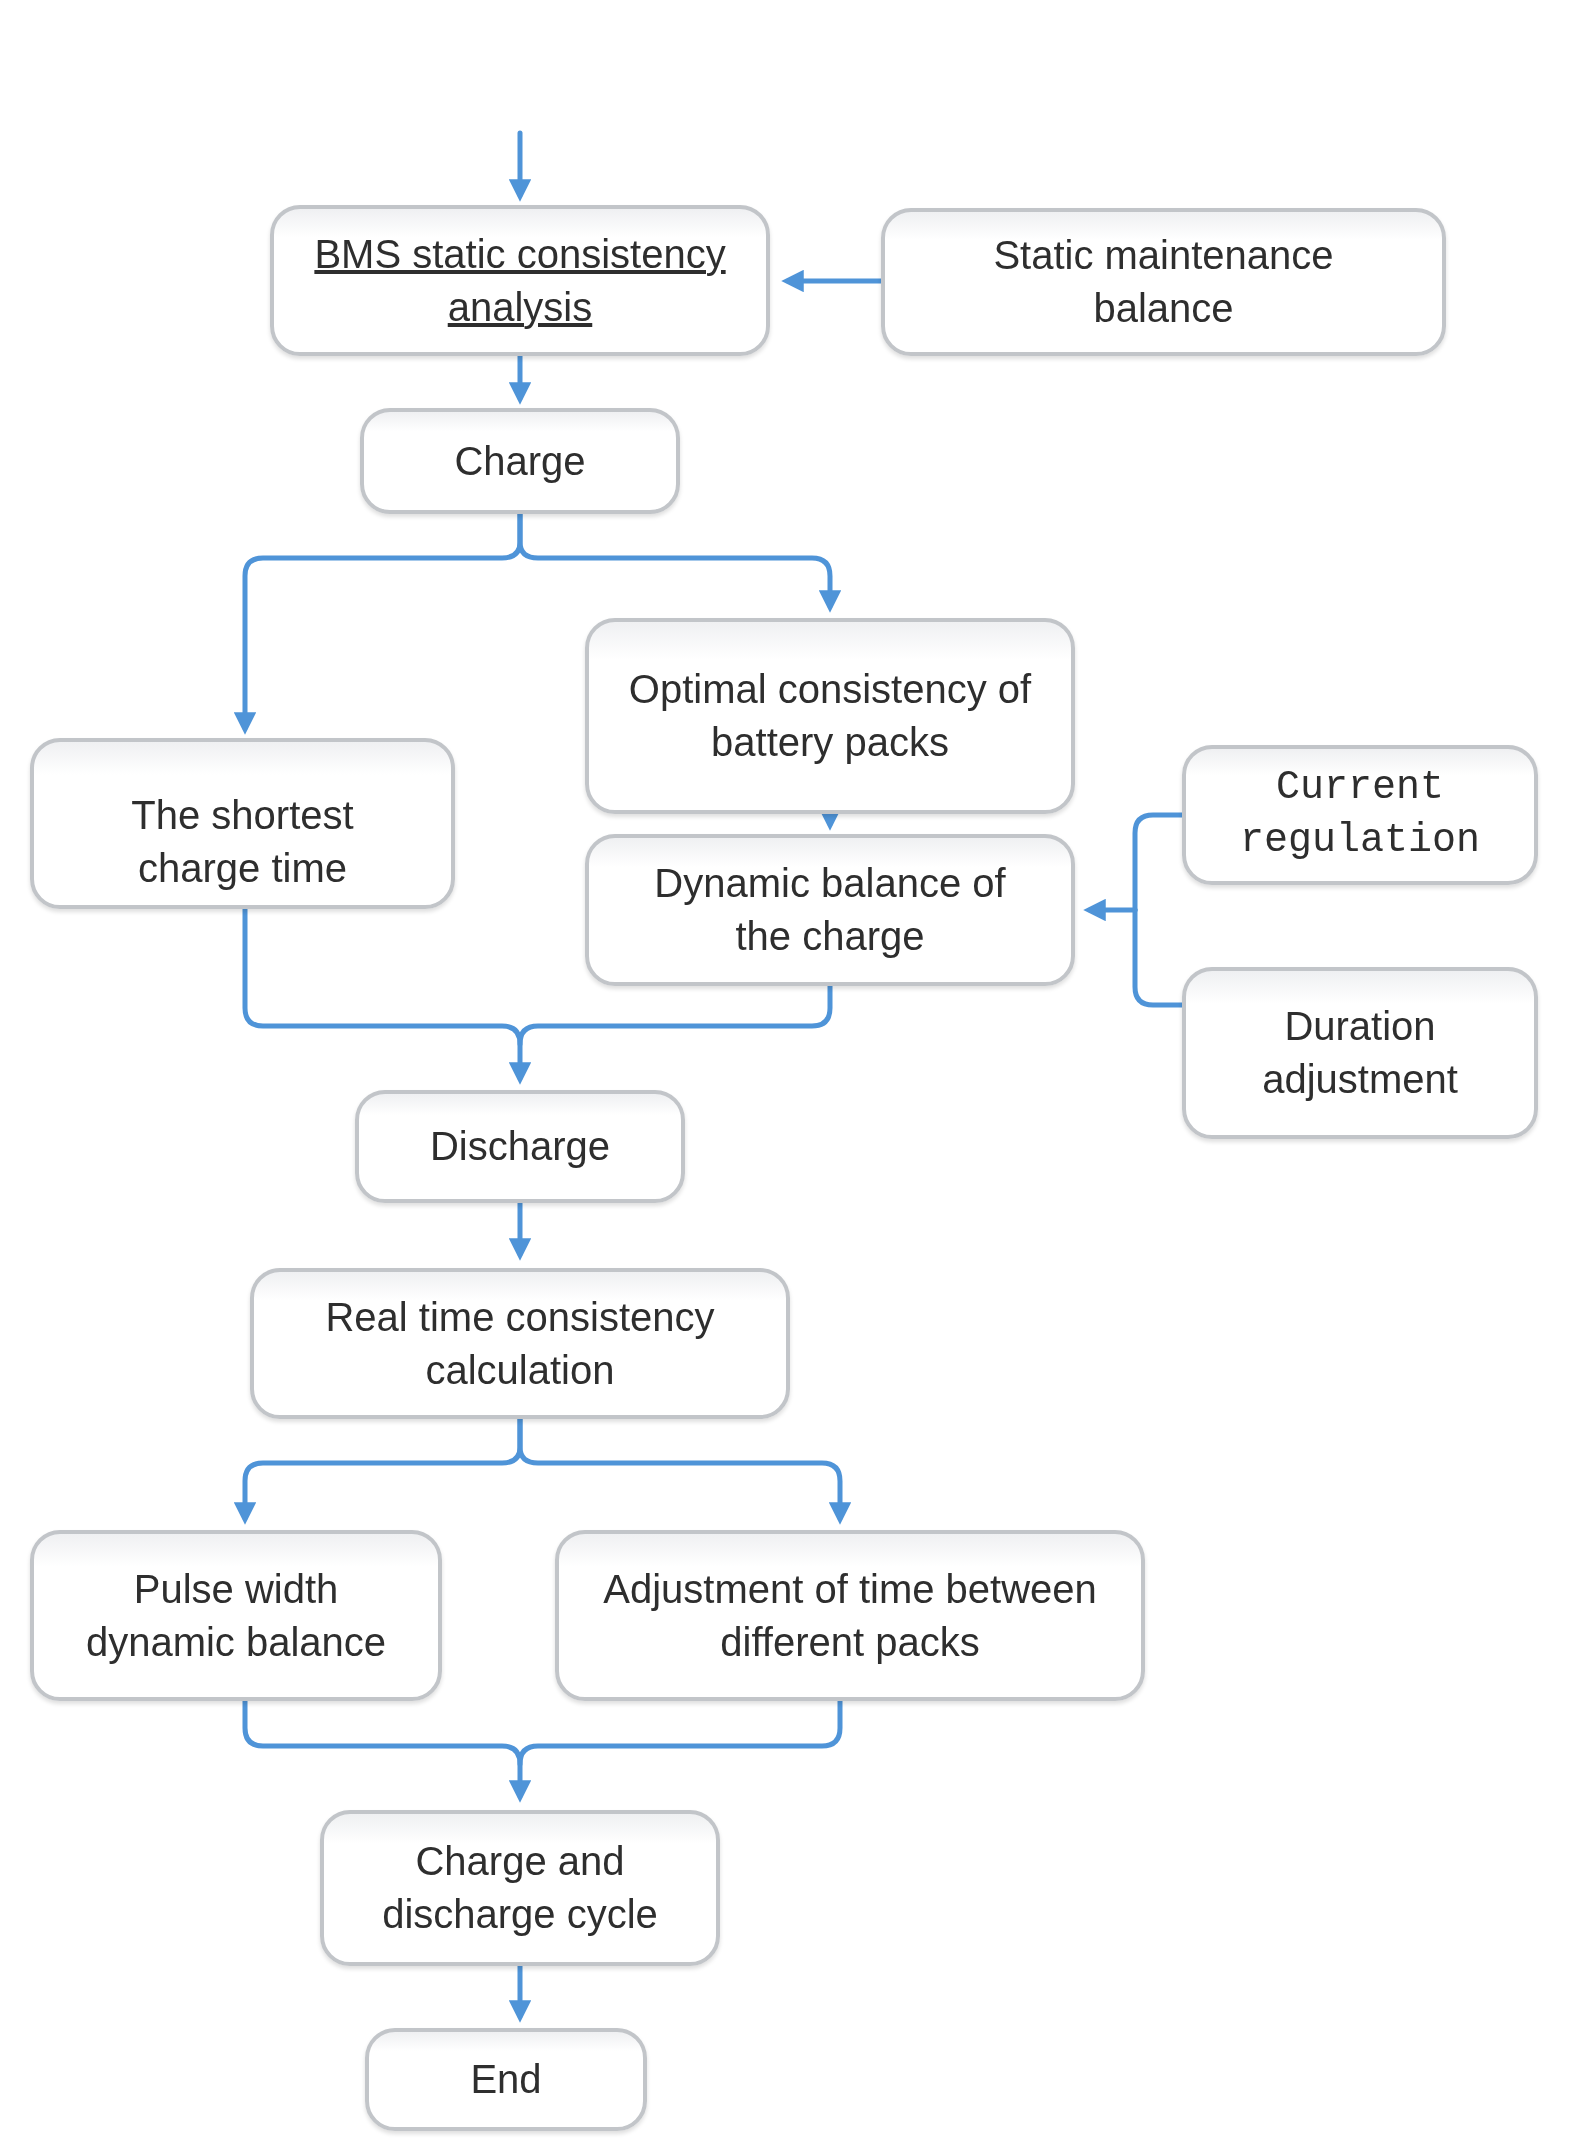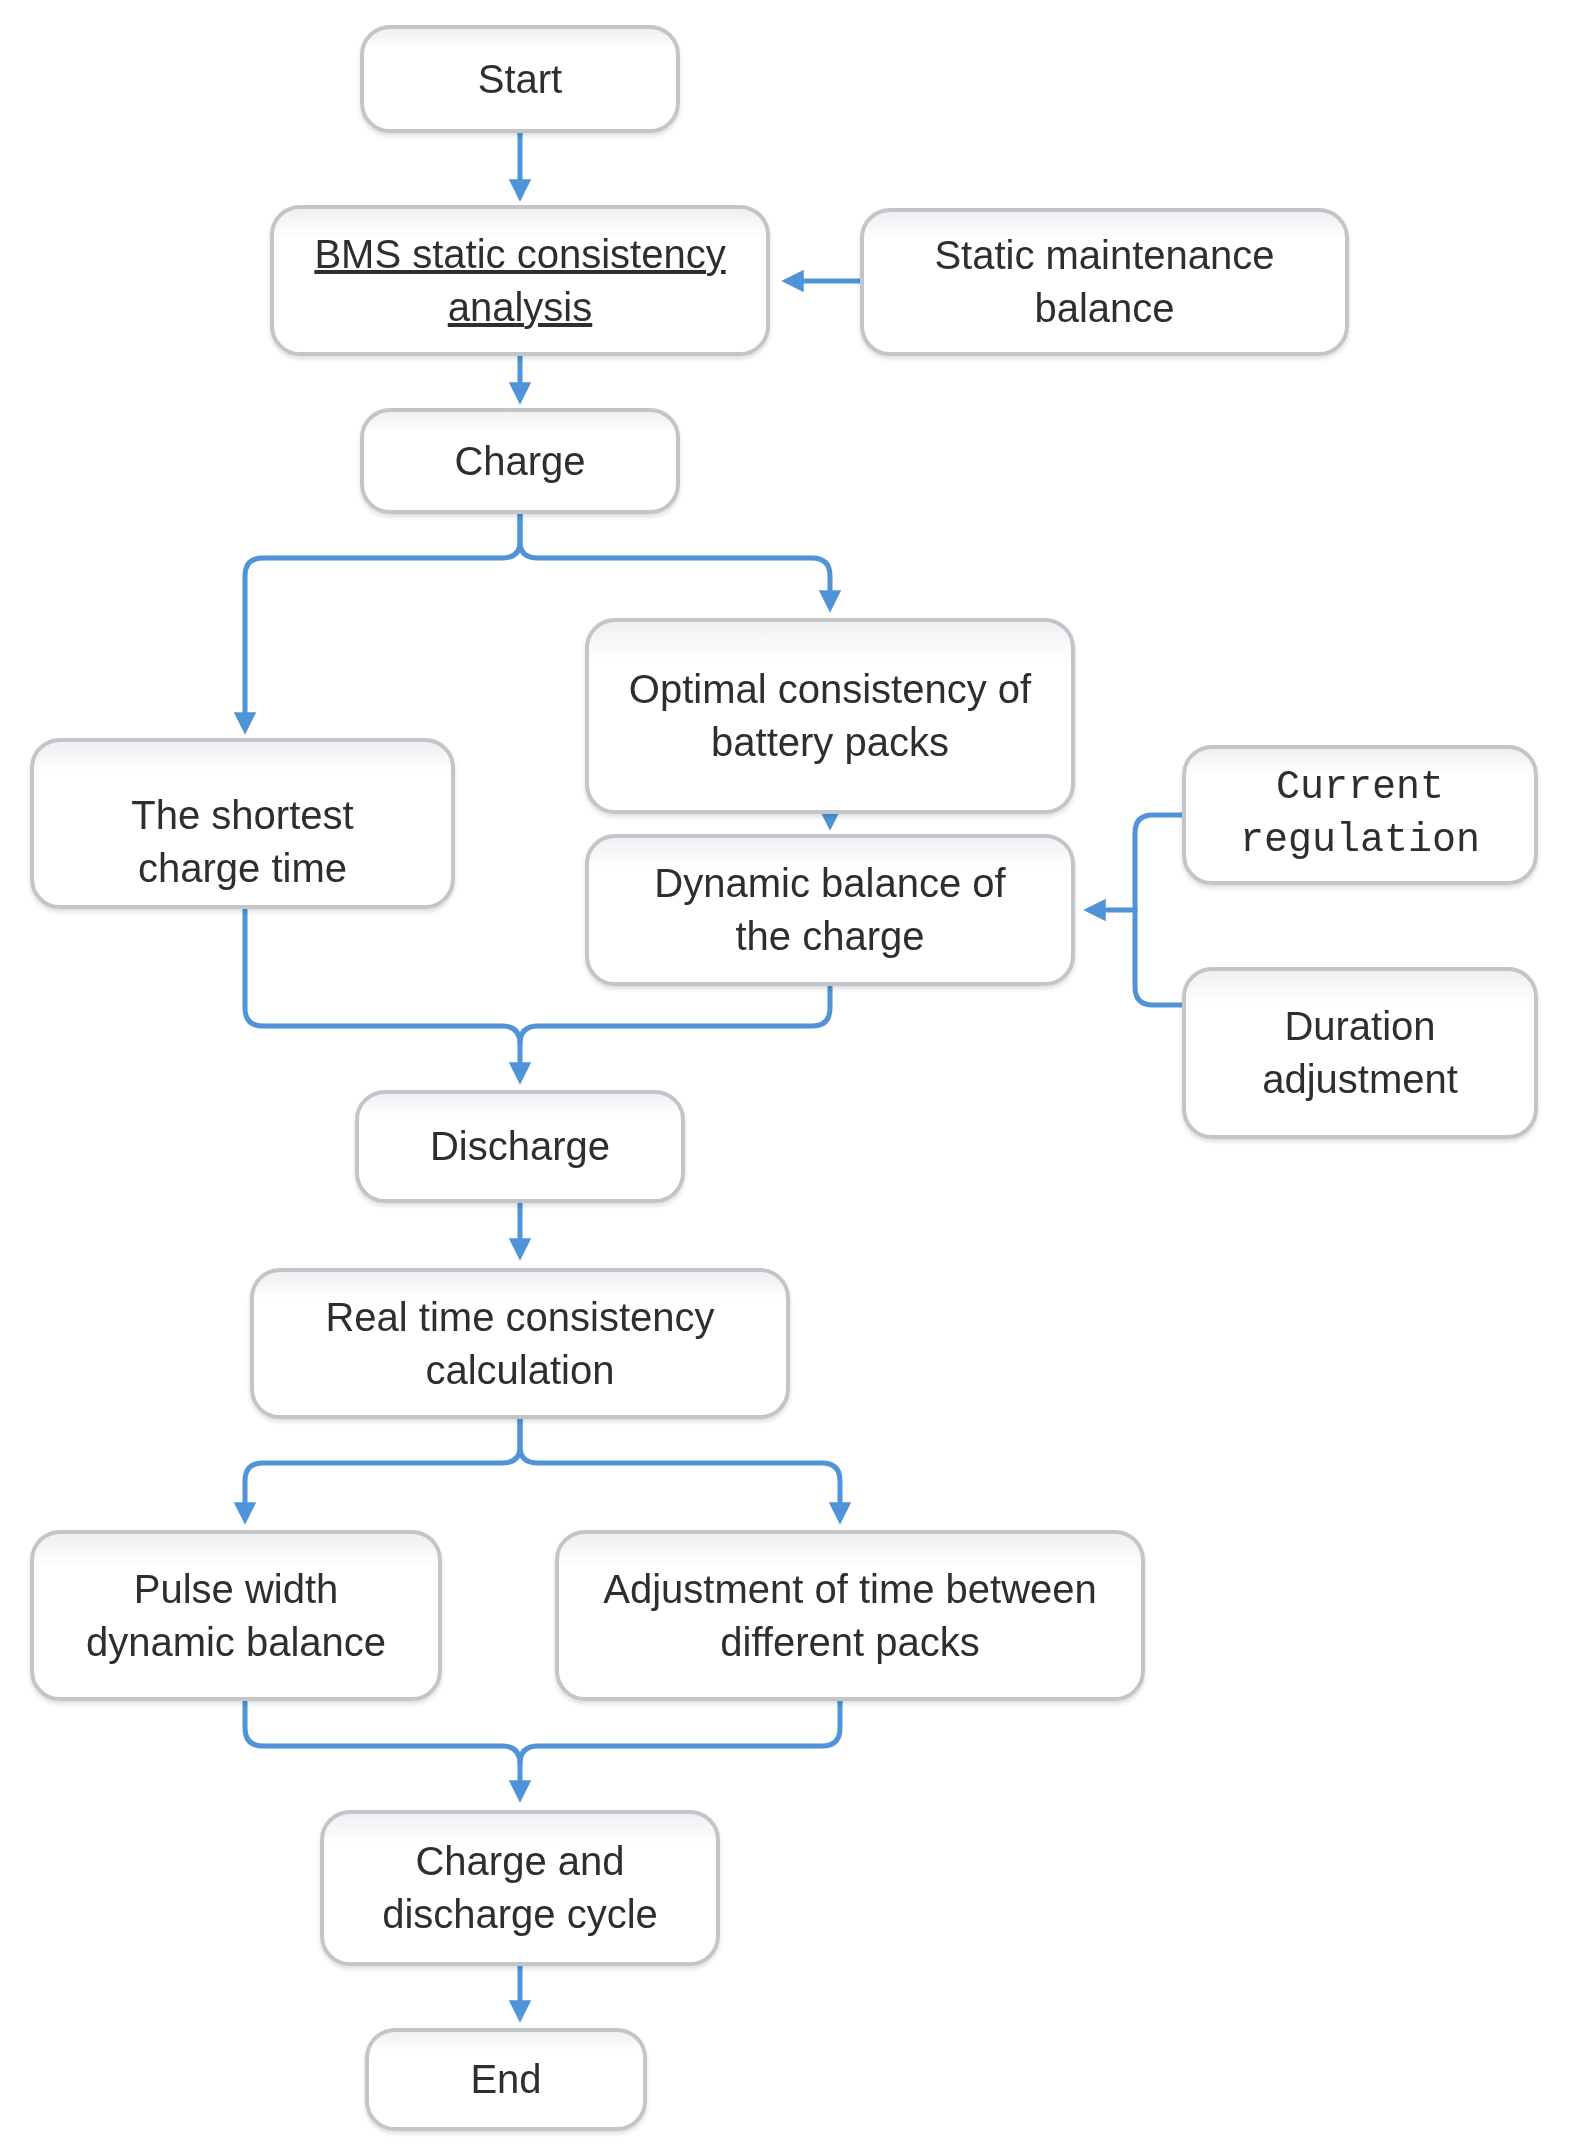--- a/index.html
+++ b/index.html
@@ -72,29 +72,26 @@
     <path class="edge" d="M 245 909 L 245 1008 Q 245 1026 263 1026 L 502 1026 Q 520 1026 520 1044 L 520 1078" marker-end="url(#arw)"></path>
     <path class="edge" d="M 830 986 L 830 1008 Q 830 1026 812 1026 L 538 1026 Q 520 1026 520 1044"></path>
     <path class="edge" d="M 520 1203 L 520 1254" marker-end="url(#arw)"></path>
     <path class="edge" d="M 520 1419 L 520 1447 Q 520 1463 502 1463 L 263 1463 Q 245 1463 245 1481 L 245 1518" marker-end="url(#arw)"></path>
     <path class="edge" d="M 520 1419 L 520 1447 Q 520 1463 538 1463 L 822 1463 Q 840 1463 840 1481 L 840 1518" marker-end="url(#arw)"></path>
     <path class="edge" d="M 245 1701 L 245 1728 Q 245 1746 263 1746 L 502 1746 Q 520 1746 520 1764 L 520 1796" marker-end="url(#arw)"></path>
     <path class="edge" d="M 840 1701 L 840 1728 Q 840 1746 822 1746 L 538 1746 Q 520 1746 520 1764"></path>
     <path class="edge" d="M 520 1966 L 520 2016" marker-end="url(#arw)"></path>
   </svg>
 
-  <div class="node n-start" style="left:360px;top:25px;width:320px;height:108px">
-    <span class="label">Start</span>
-  </div>
 
   <div class="node n-bms" style="left:270px;top:205px;width:500px;height:151px">
     <span class="label">BMS static consistency analysis</span>
   </div>
 
-  <div class="node n-static" style="left:860px;top:208px;width:489px;height:148px">
+  <div class="node n-static" style="left:881px;top:208px;width:565px;height:148px">
     <span class="label">Static maintenance balance</span>
   </div>
 
   <div class="node n-charge" style="left:360px;top:408px;width:320px;height:106px">
     <span class="label">Charge</span>
   </div>
 
   <div class="node n-shortest" style="left:30px;top:738px;width:425px;height:171px">
     <span class="label">The shortest charge time</span>
   </div>

